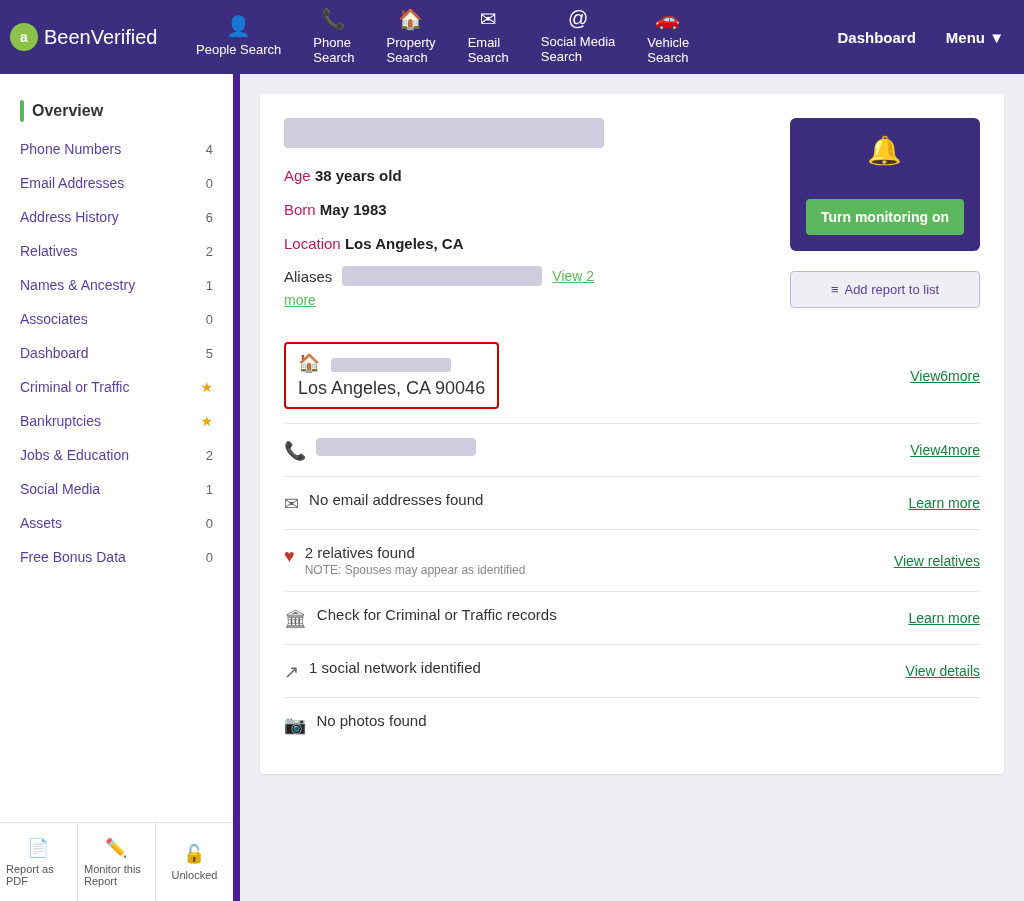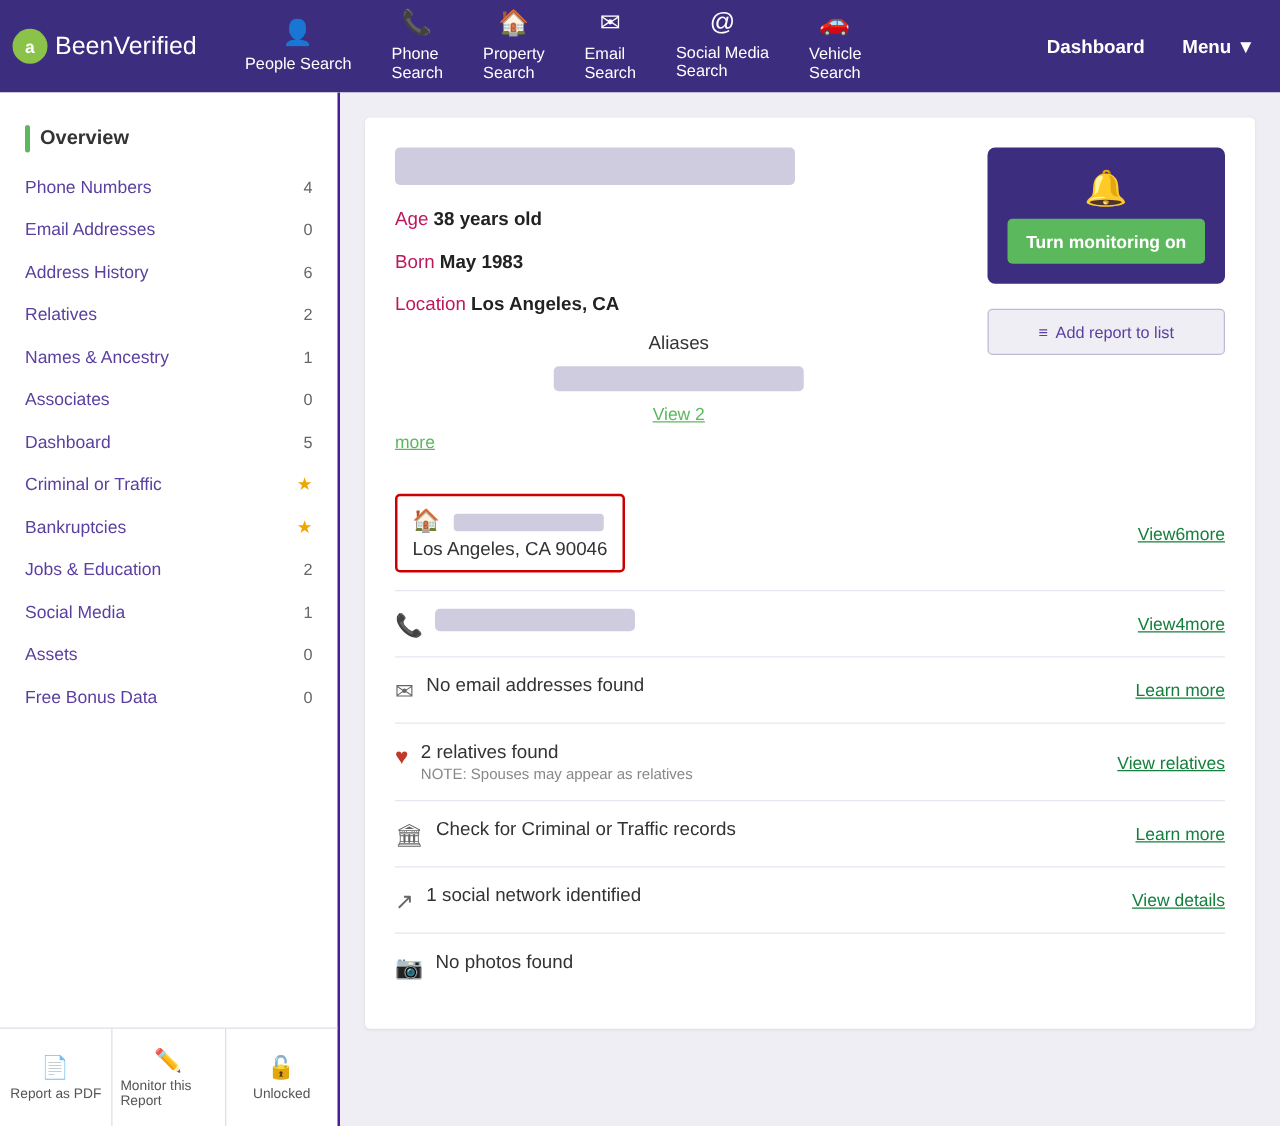--- a/index.html
+++ b/index.html
@@ -80,23 +80,23 @@
     }
 
     
     .main-layout {
       display: flex;
       min-height: calc(901px - 74px);
     }
 
     
     .sidebar {
-      width: 272px;
+      width: 240px;
       background: white;
-      border-right: 2px solid #4c1d95;
+      border-right: 7px solid #4c1d95;
       flex-shrink: 0;
       display: flex;
       flex-direction: column;
       gap: 19px;
     }
     .sidebar-nav {
       flex: 1;
       padding: 16px 0;
     }
     .sidebar-overview {
@@ -186,21 +186,20 @@
     }
     .report-detail span.label { font-weight: normal; color: #be185d; }
     .report-detail span.value { font-weight: bold; color: #222; }
     .aliases-row {
       display: flex;
       align-items: center;
       gap: 10px;
       margin-top: 4px;
       font-size: 15px;
       color: #333;
-      flex-direction: column;
     }
     .aliases-blur {
       background: #d0cce0;
       border-radius: 4px;
       height: 20px;
       width: 200px;
       display: inline-block;
     }
     .view-link {
       color: #5cb85c;
@@ -233,20 +232,21 @@
     .monitor-btn {
       background: #5cb85c;
       color: white;
       border: none;
       border-radius: 4px;
       padding: 10px 14px;
       font-size: 14px;
       font-weight: bold;
       cursor: pointer;
       width: 100%;
+      margin-top: 24px;
     }
     .add-report-btn {
       display: flex;
       align-items: center;
       justify-content: center;
       gap: 6px;
       background: #f0eef5;
       border: 1px solid #c0b8d8;
       border-radius: 4px;
       padding: 10px 14px;
@@ -458,21 +458,21 @@
             <span>Add report to list</span>
           </div>
         </div>
       </div>
 
       <div class="row-address-container">
         <div class="row-left">
           <div style="border: 2px solid #cc0000; border-radius: 4px; padding: 8px 12px; display:inline-block;">
             <span style="font-size:18px; color:#888; margin-right:6px;">🏠</span>
             <span style="background:#d0cce0; height:14px; width:120px; display:inline-block; border-radius:3px; vertical-align:middle;"></span>
-            <div style="font-size:15px; color:#333; margin-top:4px;">Los Angeles, CA 90046</div>
+            <div style="font-size:18px; color:#333; margin-top:4px;">Los Angeles, CA 90046</div>
           </div>
         </div>
         <span class="row-action">View6more</span>
       </div>
 
       <div class="report-row">
         <div class="row-left">
           <span class="row-icon">📞</span>
           <span class="row-blur"></span>
         </div>
@@ -485,21 +485,21 @@
           <span class="row-main">No email addresses found</span>
         </div>
         <span class="row-action">Learn more</span>
       </div>
 
       <div class="report-row">
         <div class="row-left">
           <span class="row-icon" style="color:#c0392b;">♥</span>
           <div class="row-content">
             <div class="row-main">2 relatives found</div>
-            <div class="row-sub">NOTE: Spouses may appear as relatives</div>
+            <div class="row-sub">NOTE: Spouses may appear as identified</div>
           </div>
         </div>
         <span class="row-action">View relatives</span>
       </div>
 
       <div class="report-row">
         <div class="row-left">
           <span class="row-icon">🏛</span>
           <span class="row-main">Check for Criminal or Traffic records</span>
         </div>

